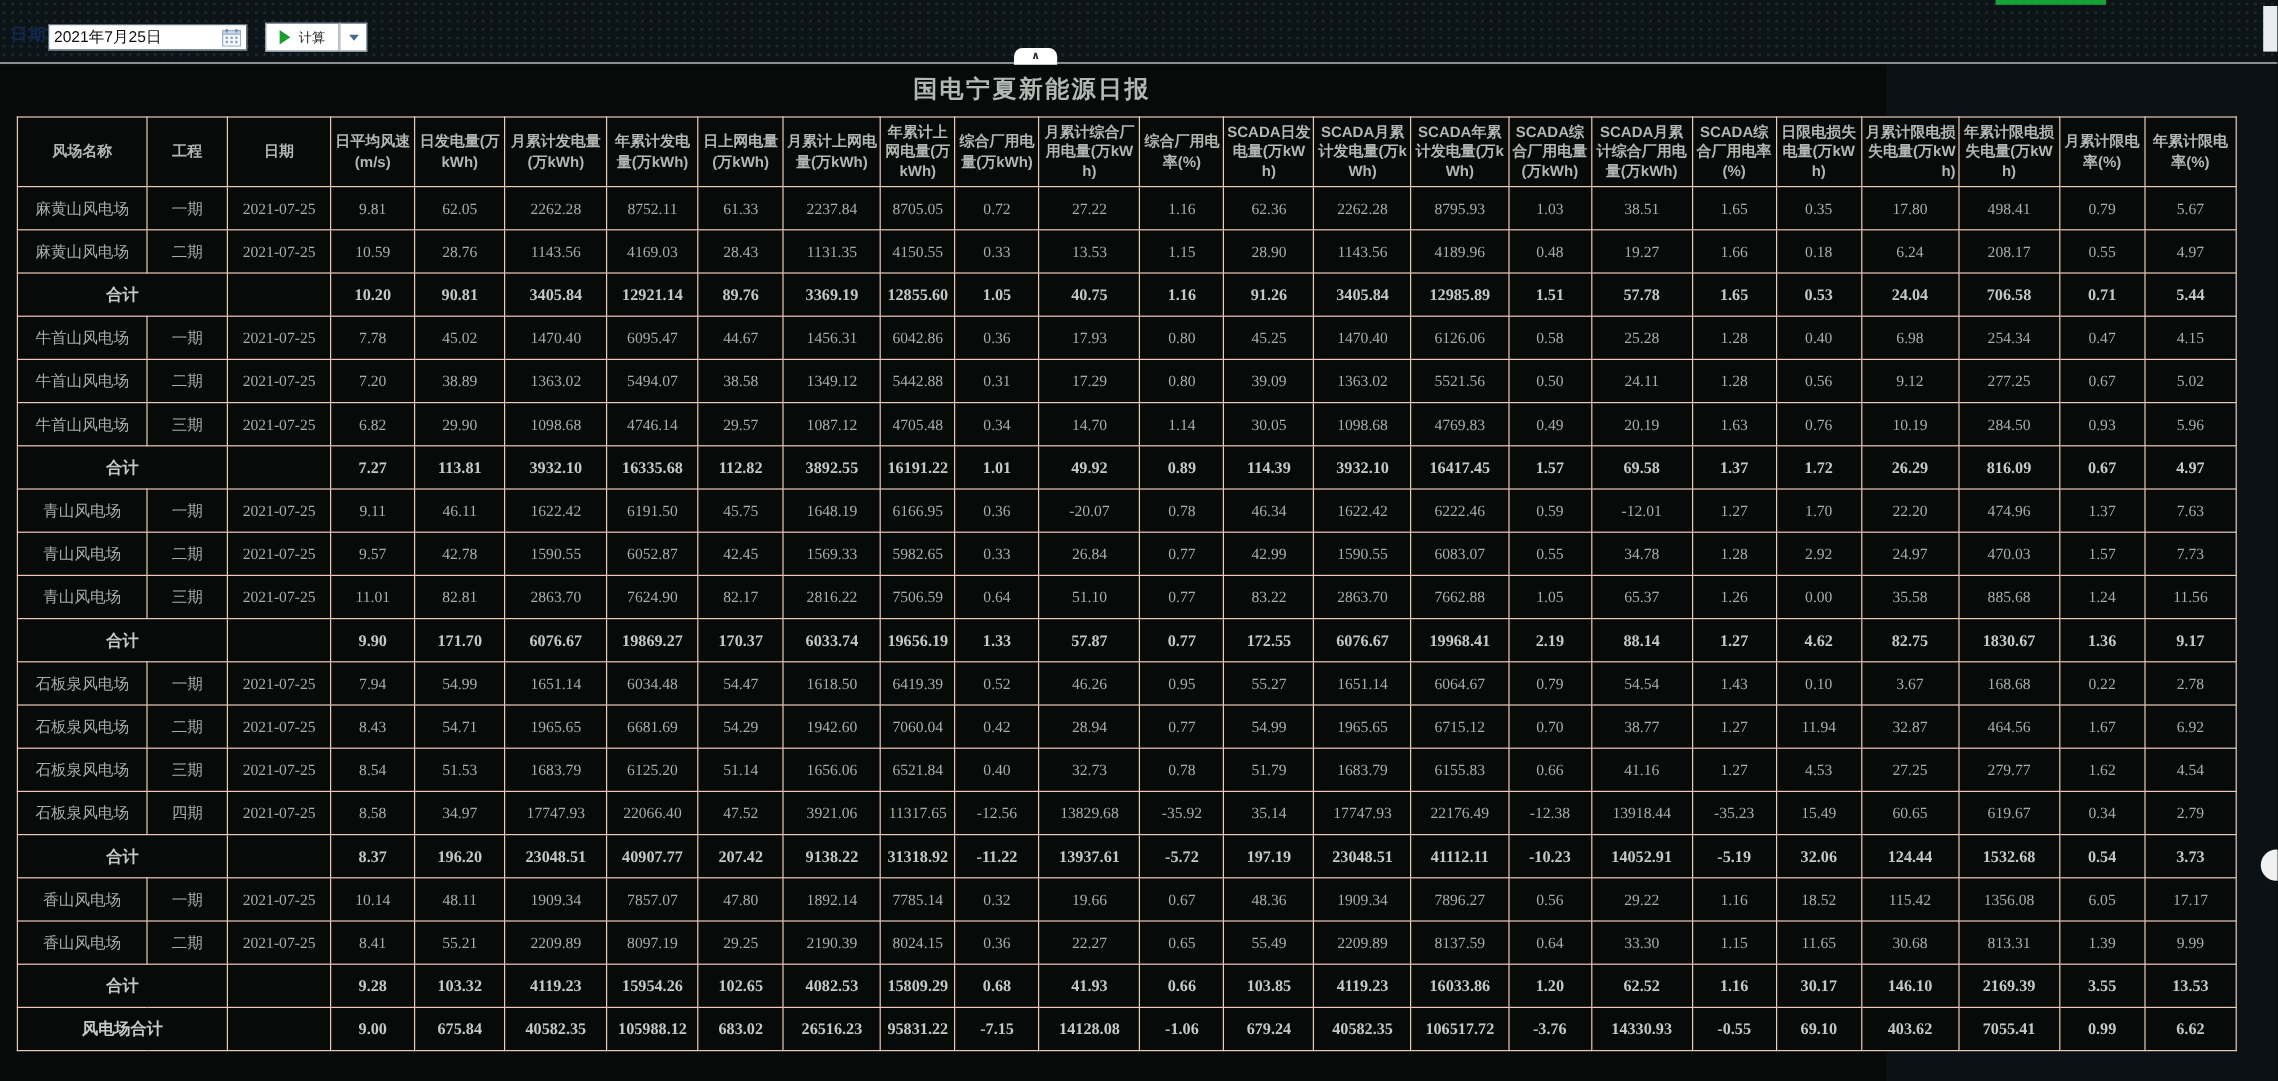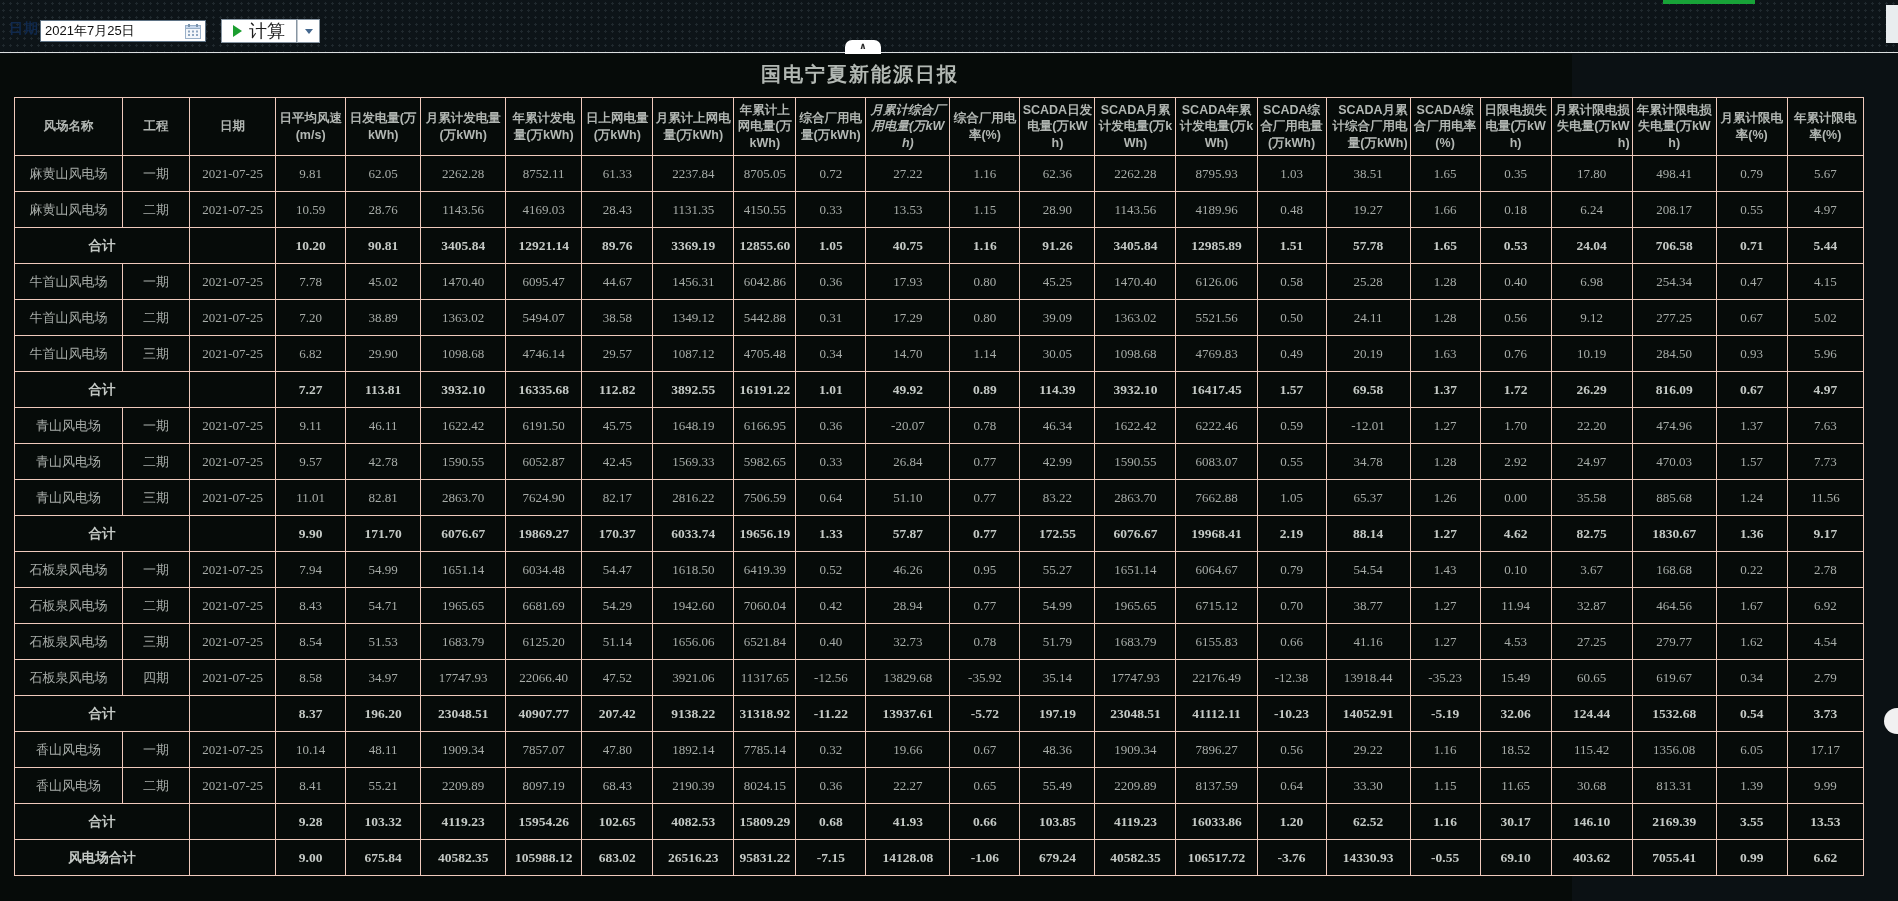--- a/index.html
+++ b/index.html
@@ -27,21 +27,21 @@
     background:#ffffff; border:1px solid #5f7385;
     display:flex; align-items:center; padding:0 4px;
     font-size:13px; color:#101010; cursor:text;gap:23px;
   }
   .date-input .val { flex:1; white-space:nowrap; }
   .cal-icon { width:16px; height:15px; flex:0 0 auto; }
   .calc-group { position:absolute; left:221px; top:19px; height:24px; display:flex; }
   .calc-btn {
     background:#ffffff; border:1px solid #8795a2; height:24px;
     display:flex; align-items:center; gap:7px; padding:0 11px;
-    font-size:18px; color:#1c1c1c; cursor:pointer;
+    font-size:11px; color:#1c1c1c; cursor:pointer;
     font-family:"Liberation Sans","DejaVu Sans",sans-serif;
   }
   .play-icon {
     width:0; height:0;
     border-left:9px solid #1b9e2f;
     border-top:6px solid transparent;
     border-bottom:6px solid transparent;
   }
   .calc-dd {
     background:#ffffff; border:1px solid #8795a2; border-left:1px solid #c2c9cf;
@@ -149,27 +149,27 @@
           <th style="width: 67px;">工程</th>
           <th style="width: 86px;">日期</th>
           <th style="width: 70px;">日平均风速(m/s)</th>
           <th style="width: 75px; text-align: center;">日发电量(万kWh)</th>
           <th style="width: 85px;">月累计发电量(万kWh)</th>
           <th style="width: 76px;">年累计发电量(万kWh)</th>
           <th style="width: 71px;">日上网电量(万kWh)</th>
           <th style="width: 81px;">月累计上网电量(万kWh)</th>
           <th style="width: 62px;">年累计上网电量(万kWh)</th>
           <th style="width: 70px;">综合厂用电量(万kWh)</th>
-          <th style="width: 84px; font-style: italic;">月累计综合厂用电量(万kWh)</th>
+          <th style="width: 84px;">月累计综合厂用电量(万kWh)</th>
           <th style="width: 70px;">综合厂用电率(%)</th>
           <th style="width: 75px;">SCADA日发电量(万kWh)</th>
           <th style="width: 81px;">SCADA月累计发电量(万kWh)</th>
           <th style="width: 81px;">SCADA年累计发电量(万kWh)</th>
           <th style="width: 69px;">SCADA综合厂用电量(万kWh)</th>
-          <th style="width: 84px; text-align: right;">SCADA月累计综合厂用电量(万kWh)</th>
+          <th style="width: 84px;">SCADA月累计综合厂用电量(万kWh)</th>
           <th style="width: 70px;">SCADA综合厂用电率(%)</th>
           <th style="width: 71px;">日限电损失电量(万kWh)</th>
           <th style="width: 81px; text-align: right;">月累计限电损失电量(万kWh)</th>
           <th style="width: 84px;">年累计限电损失电量(万kWh)</th>
           <th style="width: 71px;">月累计限电率(%)</th>
           <th style="width: 76px;">年累计限电率(%)</th>
         </tr>
     </thead>
     <tbody id="tbody">
         <tr>
@@ -611,21 +611,21 @@
           <td>17.17</td>
         </tr>
         <tr>
           <td>香山风电场</td>
           <td>二期</td>
           <td>2021-07-25</td>
           <td>8.41</td>
           <td>55.21</td>
           <td>2209.89</td>
           <td>8097.19</td>
-          <td>68.43</td>
+          <td>29.25</td>
           <td>2190.39</td>
           <td>8024.15</td>
           <td>0.36</td>
           <td>22.27</td>
           <td>0.65</td>
           <td>55.49</td>
           <td>2209.89</td>
           <td>8137.59</td>
           <td>0.64</td>
           <td>33.30</td>

